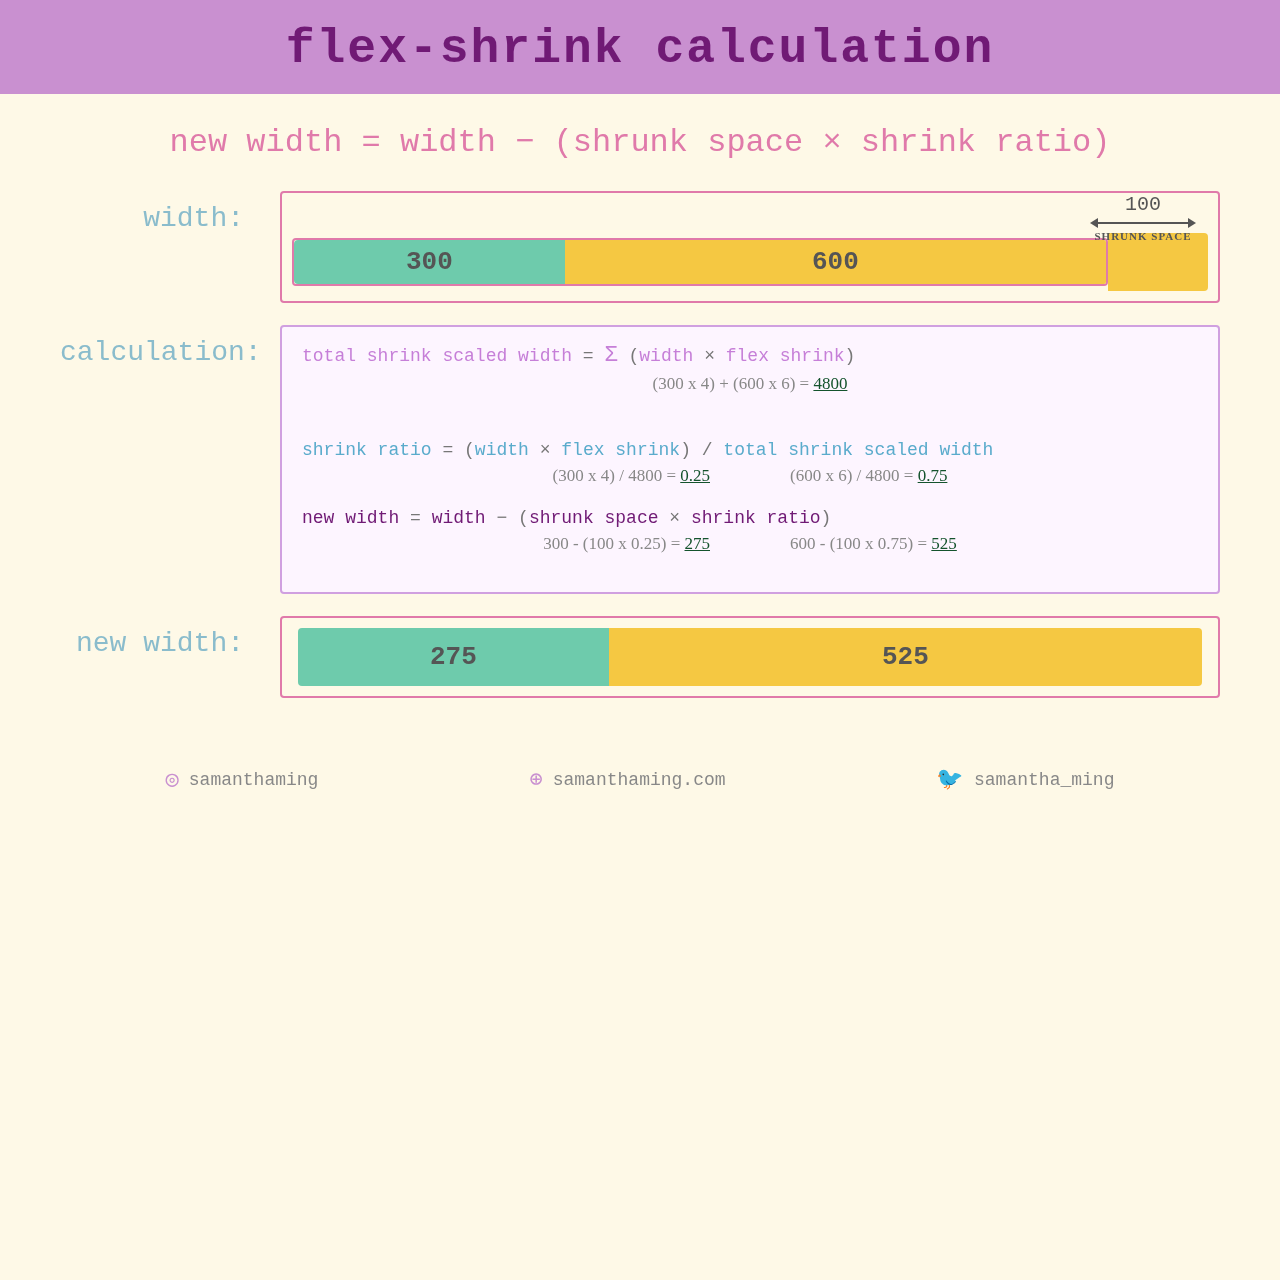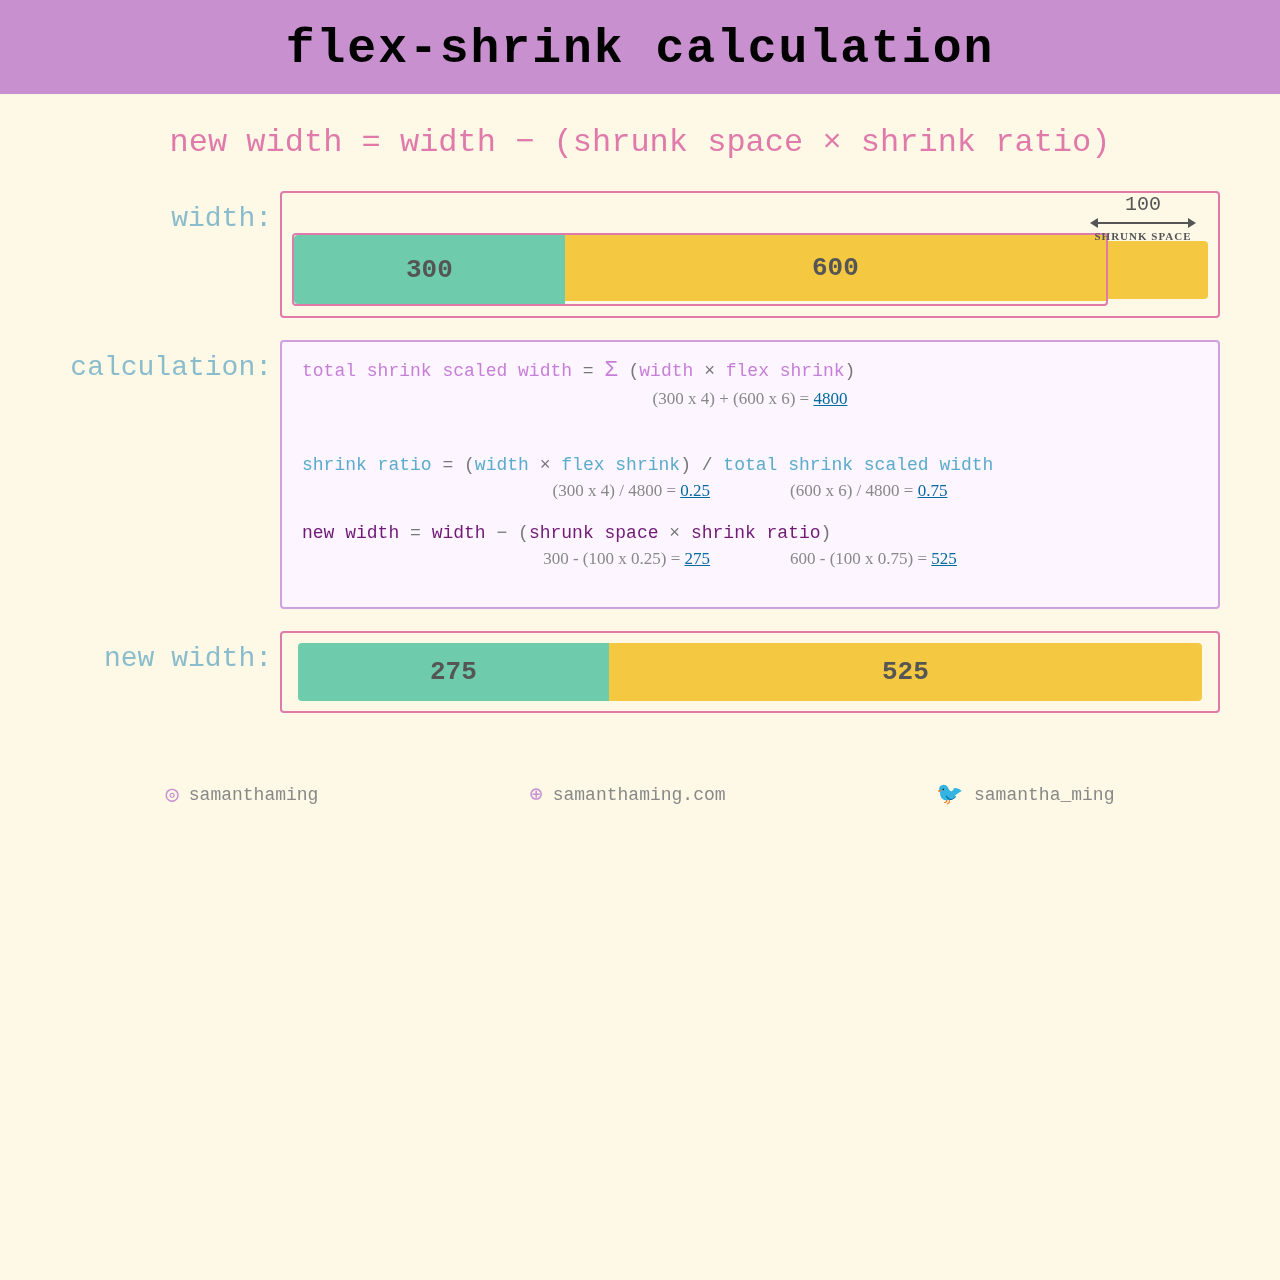--- a/index.html
+++ b/index.html
@@ -15,21 +15,21 @@
     .header {
       background: #c990d0;
       padding: 22px 0 18px 0;
       text-align: center;
     }
 
     .header-title {
       font-family: 'Courier New', Courier, monospace;
       font-size: 48px;
       font-weight: bold;
-      color: #000000;
+      color: #701a75;
       letter-spacing: 2px;
     }
 
     .main {
       padding: 30px 60px 20px 60px;
     }
 
     
     .formula-row {
       text-align: center;
@@ -50,53 +50,53 @@
     }
 
     .section-label {
       font-family: 'Courier New', Courier, monospace;
       font-size: 28px;
       color: #8abccc;
       width: 220px;
       min-width: 220px;
       padding-top: 12px;
       text-align: right;
-      padding-right: 8px;
+      padding-right: 36px;
     }
 
     .section-content {
       flex: 1;
       border: 2px solid #e07aaa;
       border-radius: 4px;
       padding: 12px 16px;
       background: #fef9e7;
     }
 
     
     .width-section-content {
       position: relative;
       padding: 10px 10px 10px 10px;
     }
 
     .bar-green {
       background: #6ecbac;
-      height: 69px;
+      height: 44px;
       border-radius: 4px 0 0 4px;
       display: flex;
       align-items: center;
       justify-content: center;
       font-family: 'Courier New', Courier, monospace;
       font-size: 26px;
       color: #555;
       font-weight: bold;
     }
 
     .bar-yellow {
       background: #f5c842;
-      height: 66px;
+      height: 44px;
       display: flex;
       align-items: center;
       justify-content: center;
       font-family: 'Courier New', Courier, monospace;
       font-size: 26px;
       color: #555;
       font-weight: bold;
       text-align: center;
     }
 
@@ -124,21 +124,21 @@
       border-color: #d0a0e0;
     }
 
     .calc-sub {
       text-align: center;
       font-size: 17px;
       color: #888;
       margin-bottom: 4px;
     }
 
-    .calc-sub u { color: #0369a1; }
+    .calc-sub u { color: #14532d; }
 
     .color-purple { color: #c67fd8; }
     .color-blue { color: #5aabcc; }
     .color-pink { color: #701a75; }
     .color-gray { color: #777; }
 
     .calc-block {
       margin-bottom: 18px;
     }
 

